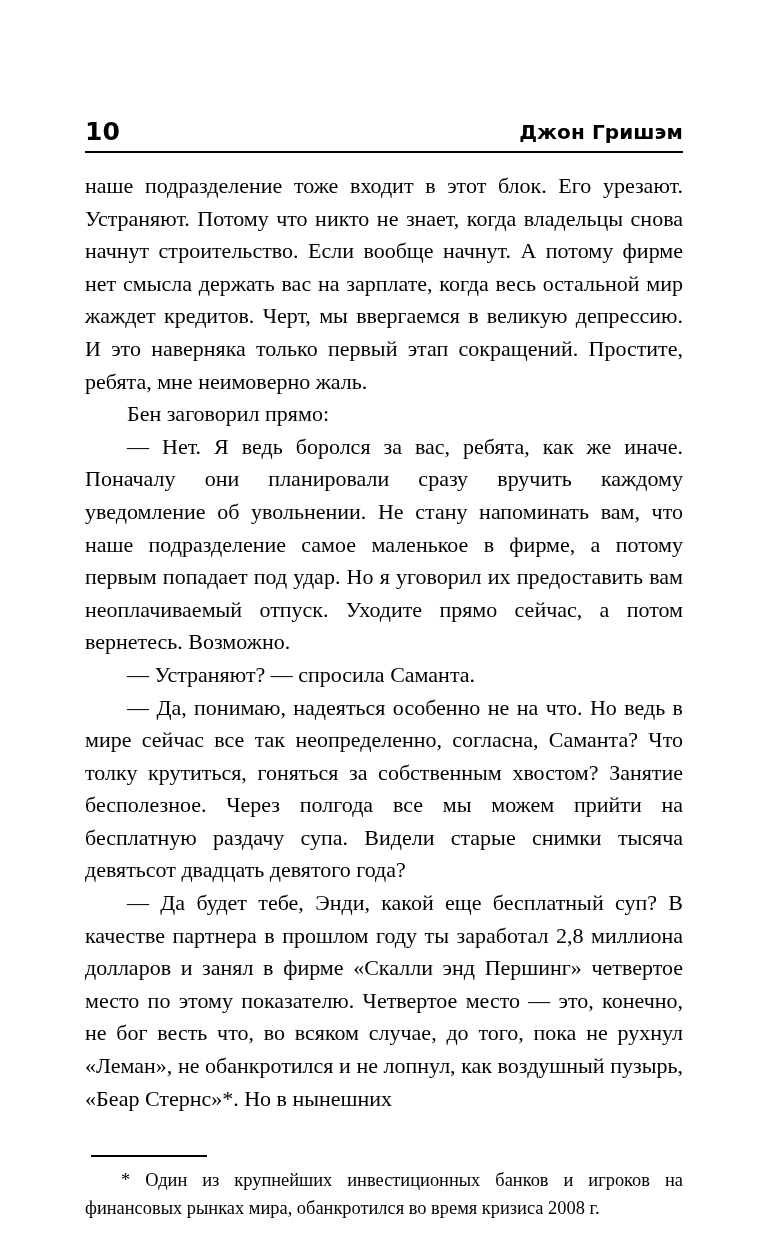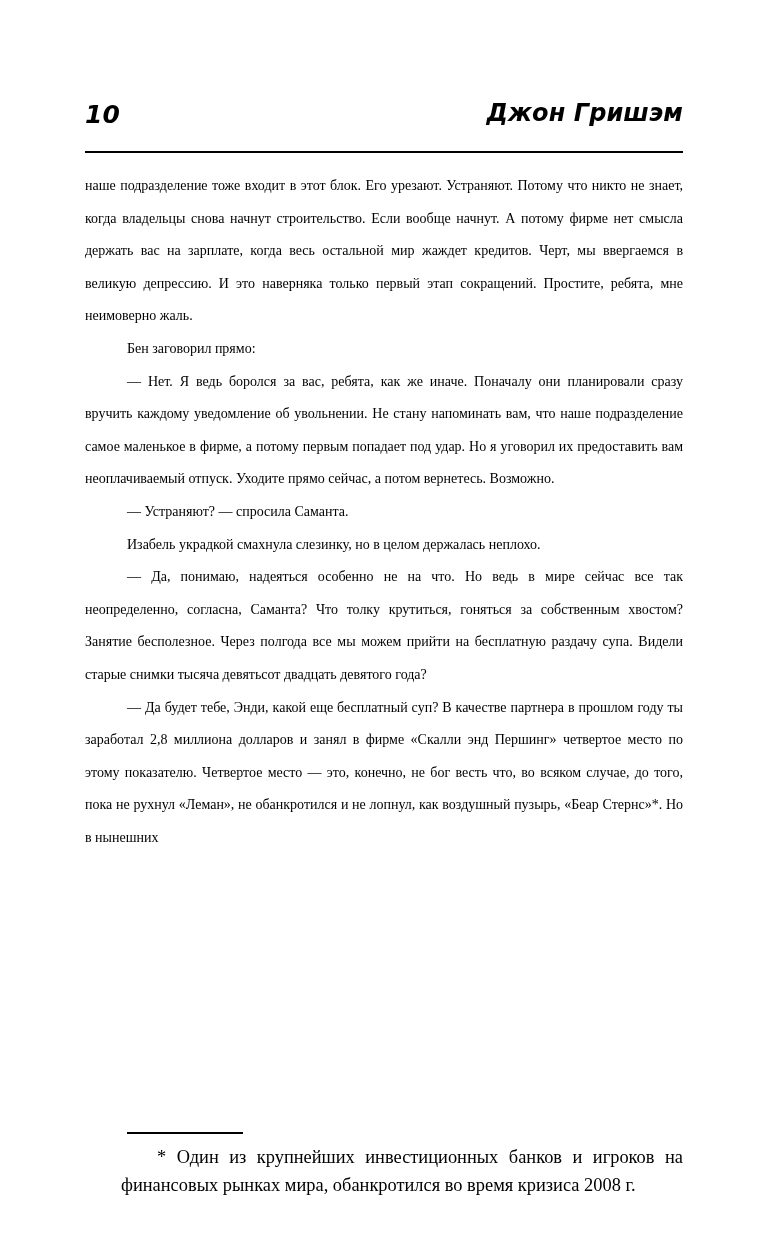--- a/index.html
+++ b/index.html
@@ -25,50 +25,49 @@
     padding: 0 85px;
     background: #ffffff;
   }
 
   
   .running-head {
     position: relative;
     height: 64px;
     margin-top: 84px;
     display: flex;
-    align-items: center;
+    align-items: flex-end;
     justify-content: space-between;
-    font-style: italic;
   }
   .folio {
     font-family: "DejaVu Sans", "Liberation Sans", sans-serif;
     font-weight: bold;
     font-size: 25px;
     line-height: 1;
     letter-spacing: 0.2px;
     padding-bottom: 4px;
   }
   .running-title {
     font-family: "DejaVu Sans", "Liberation Sans", sans-serif;
     font-weight: bold;
-    font-size: 24px;
+    font-size: 20px;
     line-height: 1;
     letter-spacing: 0.1px;
     padding-bottom: 6px;
   }
   .head-rule {
     height: 2px;
     background: #000000;
     margin-top: 3px;
   }
 
   
   .body-text {
     margin-top: 17px;
-    font-size: 14px;
+    font-size: 22px;
     line-height: 32.6px;
     text-align: justify;
     text-justify: inter-word;
     hyphens: manual;
   }
   .body-text p {
     margin: 0;
     text-indent: 42px;
   }
   .body-text p.no-indent {
@@ -76,22 +75,21 @@
   }
   .body-text p:last-child {
     text-align: justify;
   }
 
   
   .footnote-zone {
     position: absolute;
     left: 85px;
     right: 85px;
-    top: 1048px;
-    margin-left: 36px;
+    top: 1071px;
   }
   .footnote-rule {
     width: 116px;
     height: 2px;
     background: #000000;
     margin: 0 0 9px 6px;
   }
   .footnote {
     font-size: 18.4px;
     line-height: 28px;
@@ -112,21 +110,20 @@
     <div class="folio">10</div>
     <div class="running-title">Джон Гришэм</div>
   </div>
   <div class="head-rule"></div>
 
   <div class="body-text">
     <p class="no-indent">наше подразделение тоже входит в этот блок. Его урезают. Устраняют. Потому что никто не знает, когда владельцы снова начнут строительство. Если вообще начнут. А потому фирме нет смысла держать вас на зарплате, когда весь остальной мир жаждет кредитов. Черт, мы ввергаемся в великую депрессию. И это наверняка только первый этап сокращений. Простите, ребята, мне неимоверно жаль.</p>
     <p>Бен заговорил прямо:</p>
     <p>— Нет. Я ведь боролся за вас, ребята, как же иначе. Поначалу они планировали сразу вручить каждому уведомление об увольнении. Не стану напоминать вам, что наше подразделение самое маленькое в фирме, а потому первым попадает под удар. Но я уговорил их предоставить вам неоплачиваемый отпуск. Уходите прямо сейчас, а потом вернетесь. Возможно.</p>
     <p>— Устраняют? — спросила Саманта.</p>
-    <p>Изабель украдкой смахнула слезинку, но в целом держалась неплохо.</p>
     <p>— Да, понимаю, надеяться особенно не на что. Но ведь в мире сейчас все так неопределенно, согласна, Саманта? Что толку крутиться, гоняться за собственным хвостом? Занятие бесполезное. Через полгода все мы можем прийти на бесплатную раздачу супа. Видели старые снимки тысяча девятьсот двадцать девятого года?</p>
     <p>— Да будет тебе, Энди, какой еще бесплатный суп? В качестве партнера в прошлом году ты заработал 2,8 миллиона долларов и занял в фирме «Скалли энд Першинг» четвертое место по этому показателю. Четвертое место — это, конечно, не бог весть что, во всяком случае, до того, пока не рухнул «Леман», не обанкротился и не лопнул, как воздушный пузырь, «Беар Стернс»*. Но в нынешних</p>
   </div>
 
   <div class="footnote-zone">
     <div class="footnote-rule"></div>
     <div class="footnote">
       <p>* Один из крупнейших инвестиционных банков и игроков на финансовых рынках мира, обанкротился во время кризиса 2008 г.</p>
     </div>
   </div>

